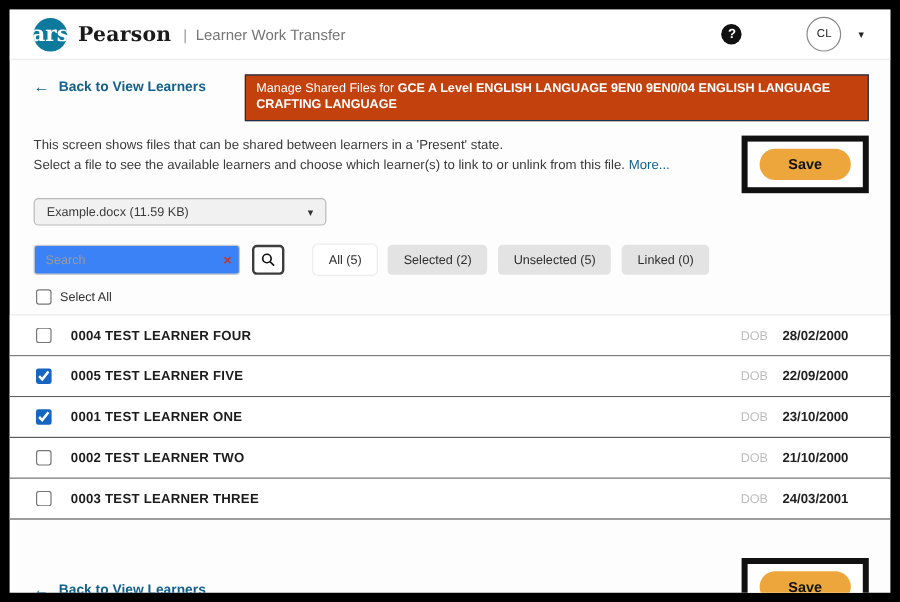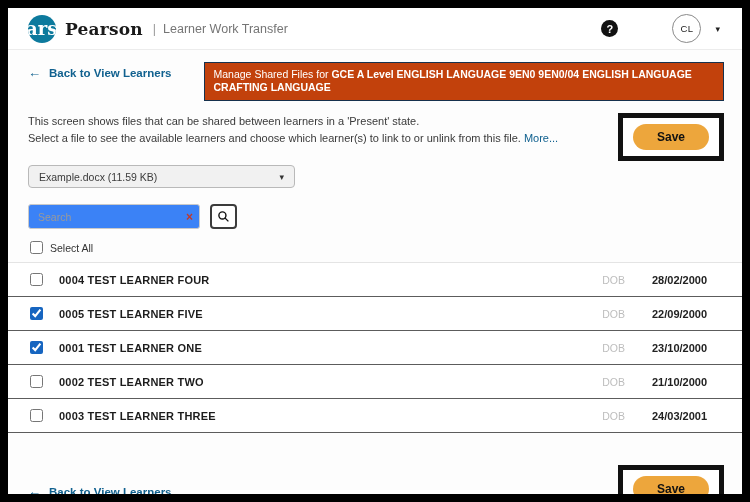--- a/index.html
+++ b/index.html
@@ -83,21 +83,21 @@
     padding:6px 10px;
   }
   .save-btn {
     background:#eda63c; border:none; border-radius:13px;
     padding:6px 24px; font-size:12px; font-weight:bold; color:#111;
     cursor:pointer; font-family:"Liberation Sans", sans-serif;
   }
   
   .file-row { padding:4px 20px 0 20px; }
   .file-select {
-    width:267px; height:23px;
+    width:244px; height:23px;
     background:#f1f1f1; border:1px solid #b9b9b9; border-radius:4px;
     display:flex; align-items:center; justify-content:space-between;
     padding:0 10px; font-size:10.5px; color:#3b3b3b; cursor:pointer;
   }
   .file-select .caret { color:#333; }
   
   .search-row {
     display:flex; align-items:center;
     padding:16px 20px 0 20px; gap:10px;
   }
@@ -143,21 +143,21 @@
   .row {
     height:34px; display:flex; align-items:center;
     padding:0 24px 0 22px;
     background:#fff;
     border-bottom:1.5px solid #5c5c5c;
   }
   .row .name {
     margin-left:16px; font-size:11px; font-weight:bold; color:#1c1c1c;
     letter-spacing:.2px;
   }
-  .row .right { margin-left:auto; display:flex; align-items:flex-start; gap:27px; }
+  .row .right { margin-left:auto; display:flex; align-items:flex-start; gap:12px; }
   .dob-label { color:#bdbdbd; font-size:10.5px; }
   .dob-value { color:#222; font-size:11px; font-weight:600; width:66px; }
   
   .footer-row {
     display:flex; align-items:flex-end;
     padding:22px 18px 0 20px;
   }
   .footer-row .save-wrap { margin-top:10px; }
 </style>
 </head>
@@ -213,20 +213,26 @@
     <div class="search-box">
       <input type="text" placeholder="Search" style="">
       <span class="clear-x">×</span>
     </div>
     <button class="mag-btn">
       <svg width="13" height="13" viewBox="0 0 24 24" fill="none" stroke="#111" stroke-width="2.6">
           <circle cx="10" cy="10" r="6.5"></circle>
           <line x1="15" y1="15" x2="21" y2="21"></line>
         </svg>
     </button>
+    <div class="pills">
+      <button class="pill active">All (5)</button>
+      <button class="pill">Selected (2)</button>
+      <button class="pill">Unselected (5)</button>
+      <button class="pill">Linked (0)</button>
+    </div>
   </div>
 
   <div class="select-all">
     <input type="checkbox" style="">
     <span>Select All</span>
   </div>
 
   <div class="list">
     <div class="row">
       <input type="checkbox" style="">

